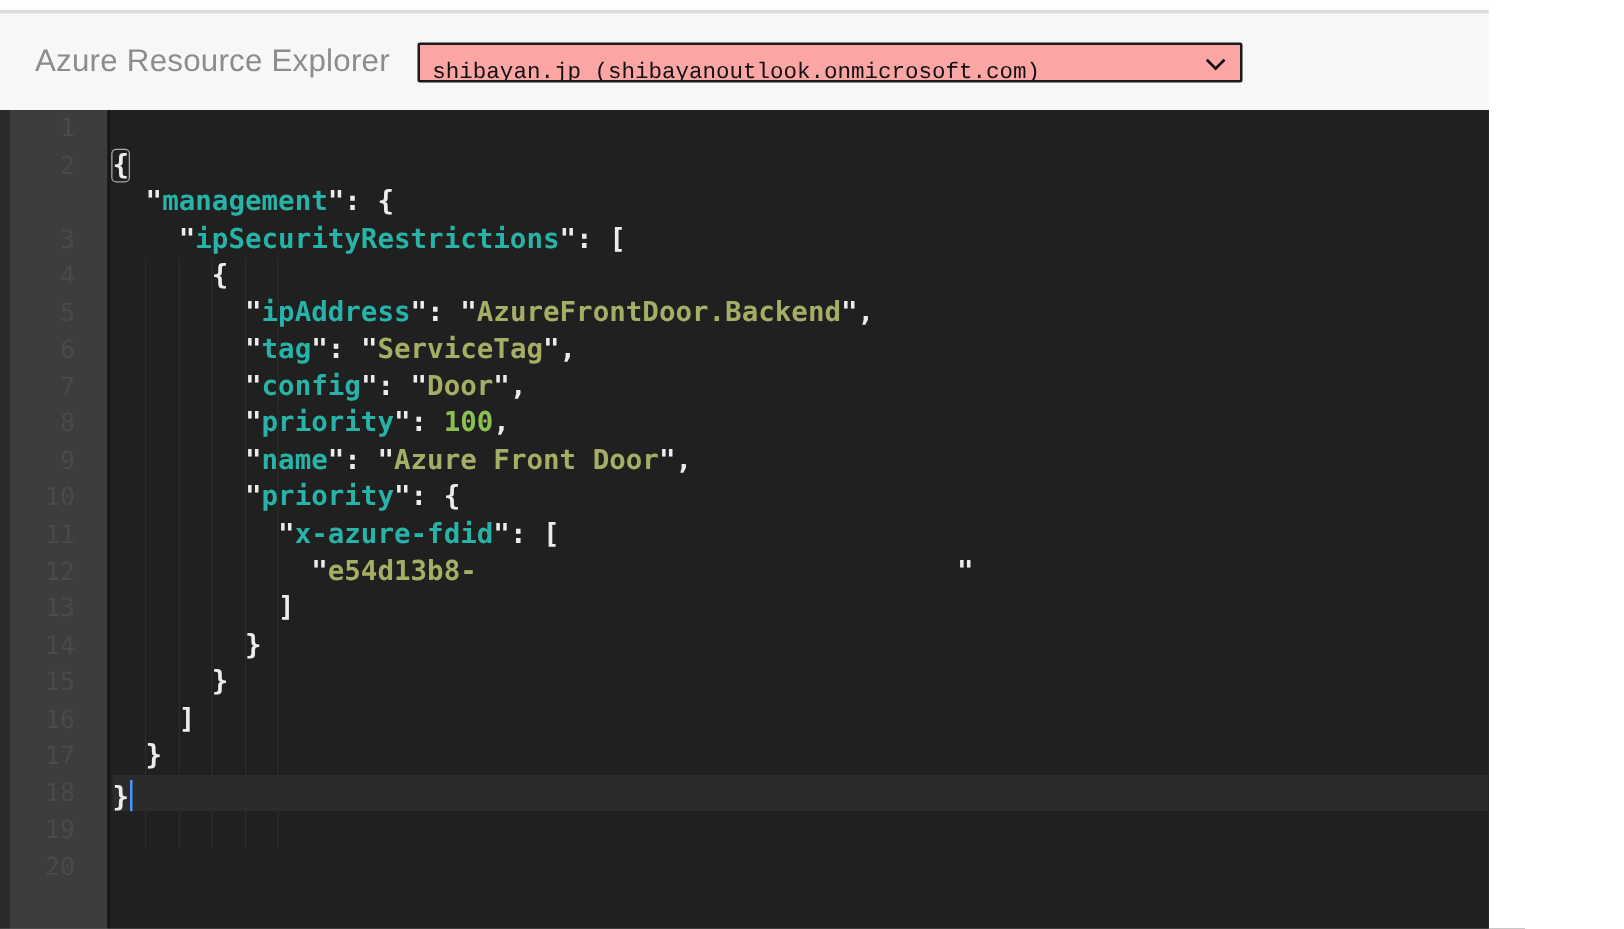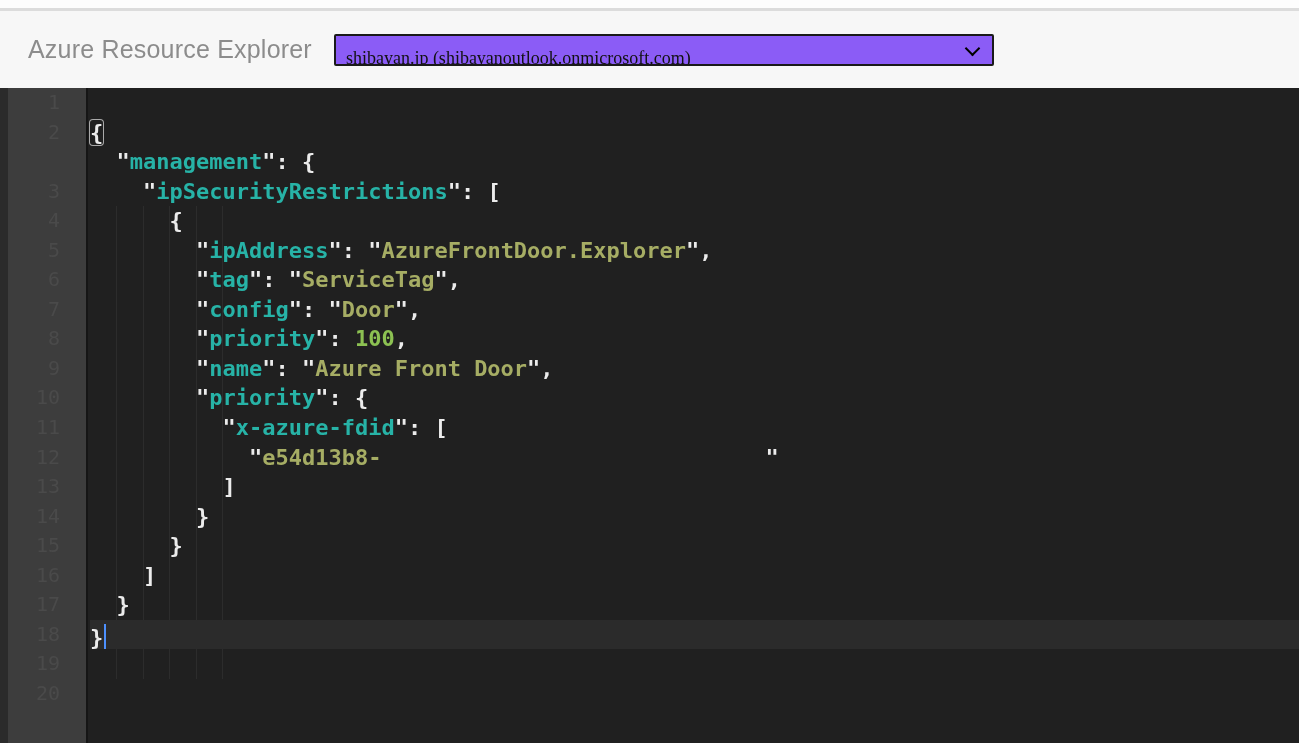--- a/index.html
+++ b/index.html
@@ -1,37 +1,37 @@
 <!DOCTYPE html>
 <html style="--header-bg: #f7f7f7; --title: #8c8c8c; --select-border: #1a1a1a; --editor-bg: #202020; --gutter-bg: #3d3d3d; --gutter-num: #4a4a4a; --left-strip: #2b2b2b; --seam: #151515; --current-line: #2b2b2b; --cursor: #4d90fe; --tok-pun: #ececec; --tok-key: #27b3a7; --tok-str: #a6ad64; --tok-num: #8cc152; --tok-url: #7ea6d9; --tok-kw: #e2953c;"><head>
 <meta charset="utf-8">
 <style>
   html,body{margin:0;padding:0;}
   body{
     width:1299px;height:743px;overflow:hidden;background:#ffffff;
     font-family:"Liberation Sans", sans-serif;
   }
-  .page{width:1299px;height:743px;position:relative;}
+  .page{width:1191px;height:743px;position:relative;}
 
   
   .top-strip{height:8px;background:#fdfdfd;}
   .top-divider{height:3px;background:#dcdcdc;}
   .header{
     height:77px;background:var(--header-bg);
     display:flex;align-items:center;padding-left:28px;box-sizing:border-box;
   }
   .page-title{
     font-size:25px;color:var(--title);letter-spacing:.2px;white-space:nowrap;
   }
   .select-wrap{position:relative;margin-left:22px;width:660px;height:32px;}
   select.tenant{
     -webkit-appearance:none;appearance:none;
     width:100%;height:100%;
-    background:#8b5cf6;border:2px solid var(--select-border);border-radius:2px;
-    font-family:Liberation Serif, serif;font-size:18px;color:#111;
+    background:#fca5a5;border:2px solid var(--select-border);border-radius:2px;
+    font-family:Liberation Mono, monospace;font-size:18px;color:#111;
     padding:12px 34px 0 10px;box-sizing:border-box;outline:none;
   }
   .chevron{
     position:absolute;right:16px;top:9px;width:9px;height:9px;pointer-events:none;
     border-right:2.5px solid #000;border-bottom:2.5px solid #000;
     transform:rotate(45deg);
   }
 
   
   .editor{
@@ -119,21 +119,21 @@
         <div class="indent-guide" style="left: 28.49px; top: 118.2px; height: 472.8px;"></div>
         <div class="indent-guide" style="left: 54.98px; top: 118.2px; height: 472.8px;"></div>
         <div class="indent-guide" style="left: 81.47px; top: 118.2px; height: 472.8px;"></div>
         <div class="indent-guide" style="left: 107.96px; top: 118.2px; height: 472.8px;"></div>
         <div class="indent-guide" style="left: 134.45px; top: 118.2px; height: 472.8px;"></div>
         <div class="code-row"></div>
         <div class="code-row"><span class="tok-pun bracket-match">{</span></div>
         <div class="code-row"><span class="tok-pun">  "</span><span class="tok-key">management</span><span class="tok-pun">": {</span></div>
         <div class="code-row"><span class="tok-pun">    "</span><span class="tok-key">ipSecurityRestrictions</span><span class="tok-pun">": [</span></div>
         <div class="code-row"><span class="tok-pun">      {</span></div>
-        <div class="code-row"><span class="tok-pun">        "</span><span class="tok-key">ipAddress</span><span class="tok-pun">": "</span><span class="tok-str">AzureFrontDoor.Explorer</span><span class="tok-pun">",</span></div>
+        <div class="code-row"><span class="tok-pun">        "</span><span class="tok-key">ipAddress</span><span class="tok-pun">": "</span><span class="tok-str">AzureFrontDoor.Backend</span><span class="tok-pun">",</span></div>
         <div class="code-row"><span class="tok-pun">        "</span><span class="tok-key">tag</span><span class="tok-pun">": "</span><span class="tok-str">ServiceTag</span><span class="tok-pun">",</span></div>
         <div class="code-row"><span class="tok-pun">        "</span><span class="tok-key">config</span><span class="tok-pun">": "</span><span class="tok-str">Door</span><span class="tok-pun">",</span></div>
         <div class="code-row"><span class="tok-pun">        "</span><span class="tok-key">priority</span><span class="tok-pun">": </span><span class="tok-num">100</span><span class="tok-pun">,</span></div>
         <div class="code-row"><span class="tok-pun">        "</span><span class="tok-key">name</span><span class="tok-pun">": "</span><span class="tok-str">Azure Front Door</span><span class="tok-pun">",</span></div>
         <div class="code-row"><span class="tok-pun">        "</span><span class="tok-key">priority</span><span class="tok-pun">": {</span></div>
         <div class="code-row"><span class="tok-pun">          "</span><span class="tok-key">x-azure-fdid</span><span class="tok-pun">": [</span></div>
         <div class="code-row"><span class="tok-pun">            "</span><span class="tok-str">e54d13b8-</span><span class="tok-pun">                             </span><span class="tok-pun">"</span></div>
         <div class="code-row"><span class="tok-pun">          ]</span></div>
         <div class="code-row"><span class="tok-pun">        }</span></div>
         <div class="code-row"><span class="tok-pun">      }</span></div>

